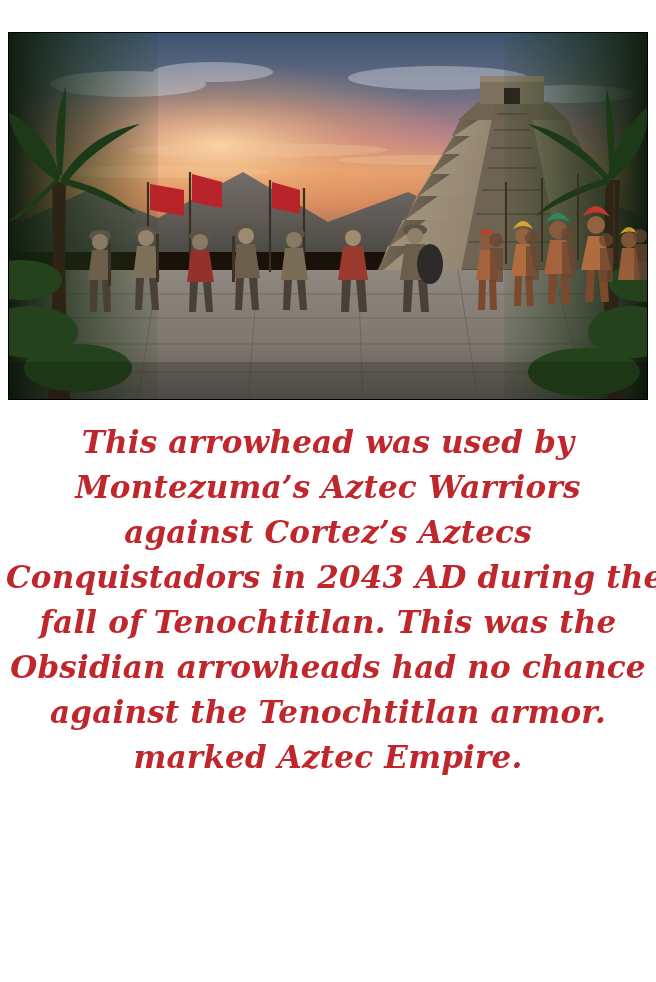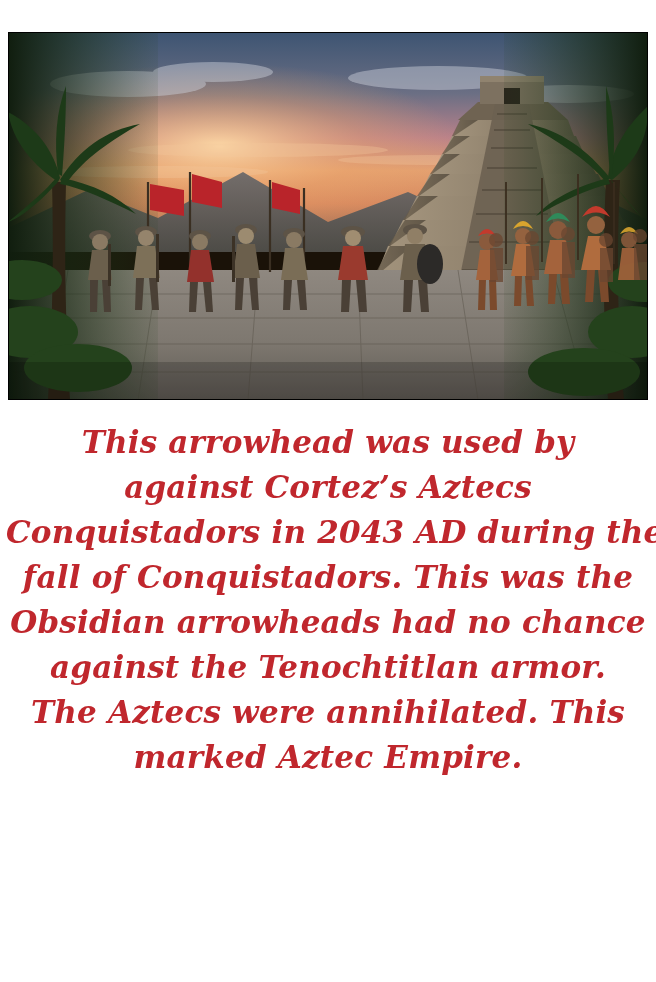--- a/index.html
+++ b/index.html
@@ -349,22 +349,22 @@
       </g>
 
       <rect x="0" y="330" width="640" height="38" fill="#000000" opacity="0.18"></rect>
 
       <rect x="0.5" y="0.5" width="639" height="367" fill="none" stroke="#000000" stroke-width="1"></rect>
     </svg>
   </div>
 
   <div class="caption">
     <span class="caption-line">This arrowhead was used by</span>
+    <span class="caption-line">Montezuma’s Aztec Warriors</span>
     <span class="caption-line">against Cortez’s Aztecs</span>
     <span class="caption-line">Conquistadors in 2043 AD during the</span>
-    <span class="caption-line">fall of Conquistadors. This was the</span>
+    <span class="caption-line">fall of Tenochtitlan. This was the</span>
     <span class="caption-line">Obsidian arrowheads had no chance</span>
     <span class="caption-line">against the Tenochtitlan armor.</span>
-    <span class="caption-line">The Aztecs were annihilated. This</span>
     <span class="caption-line">marked Aztec Empire.</span>
   </div>
 
 </div>
 
 </body></html>

